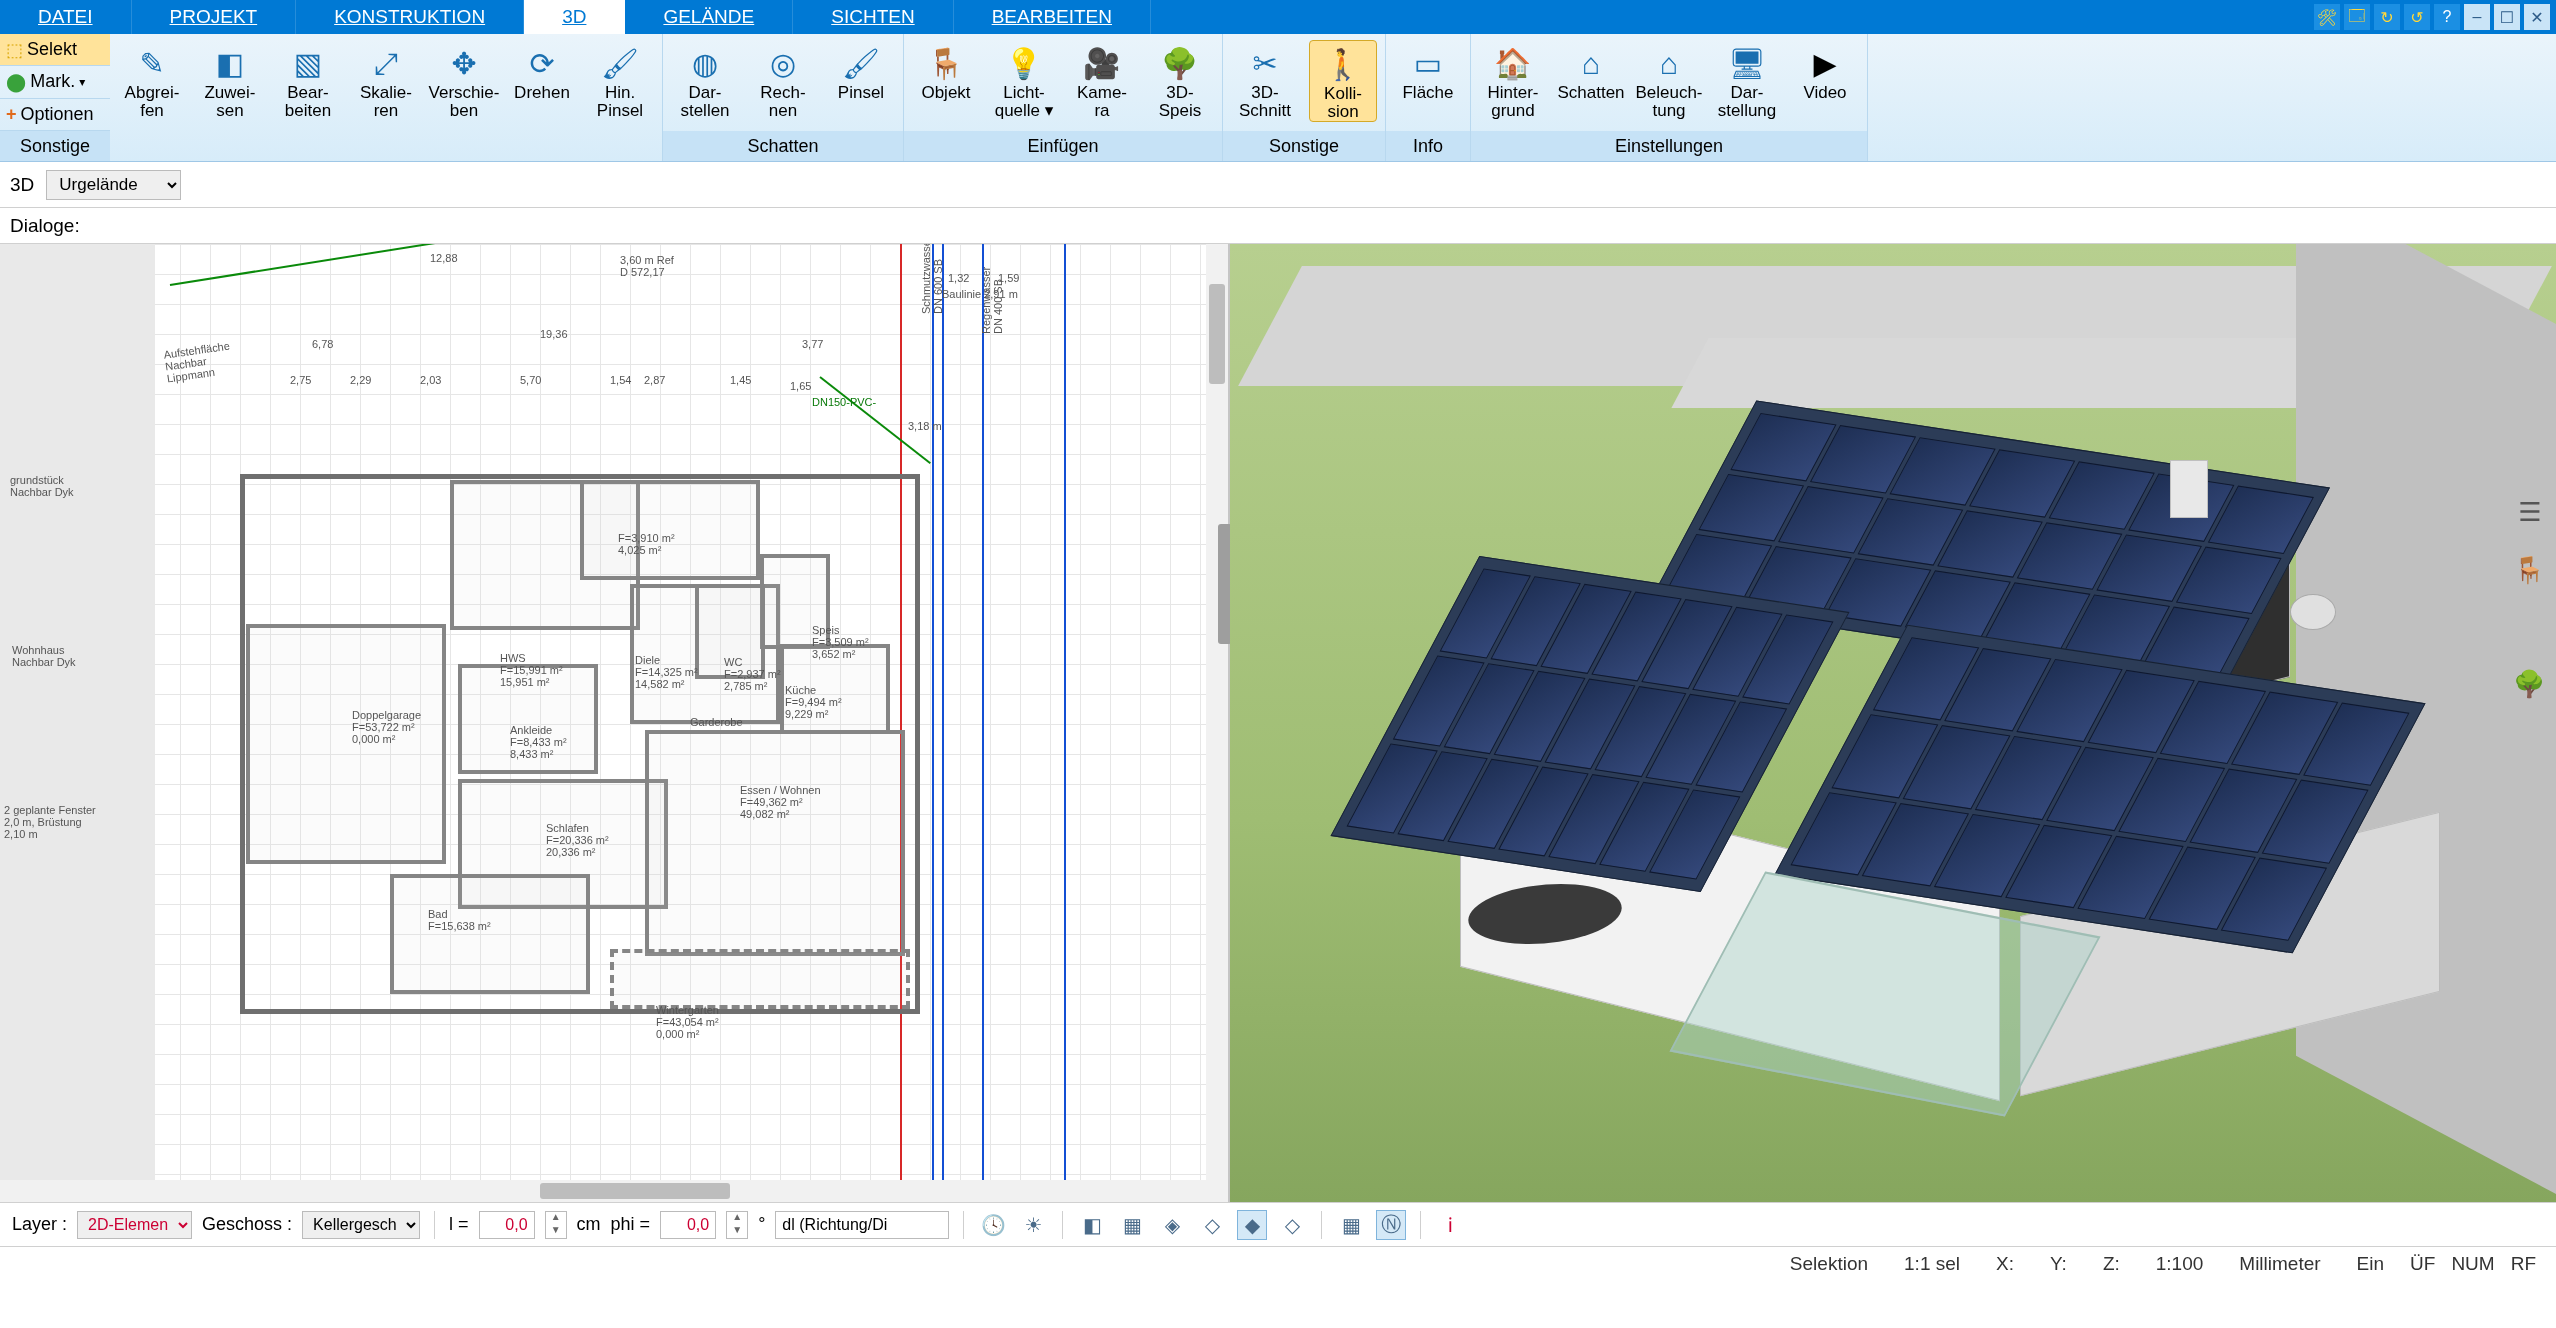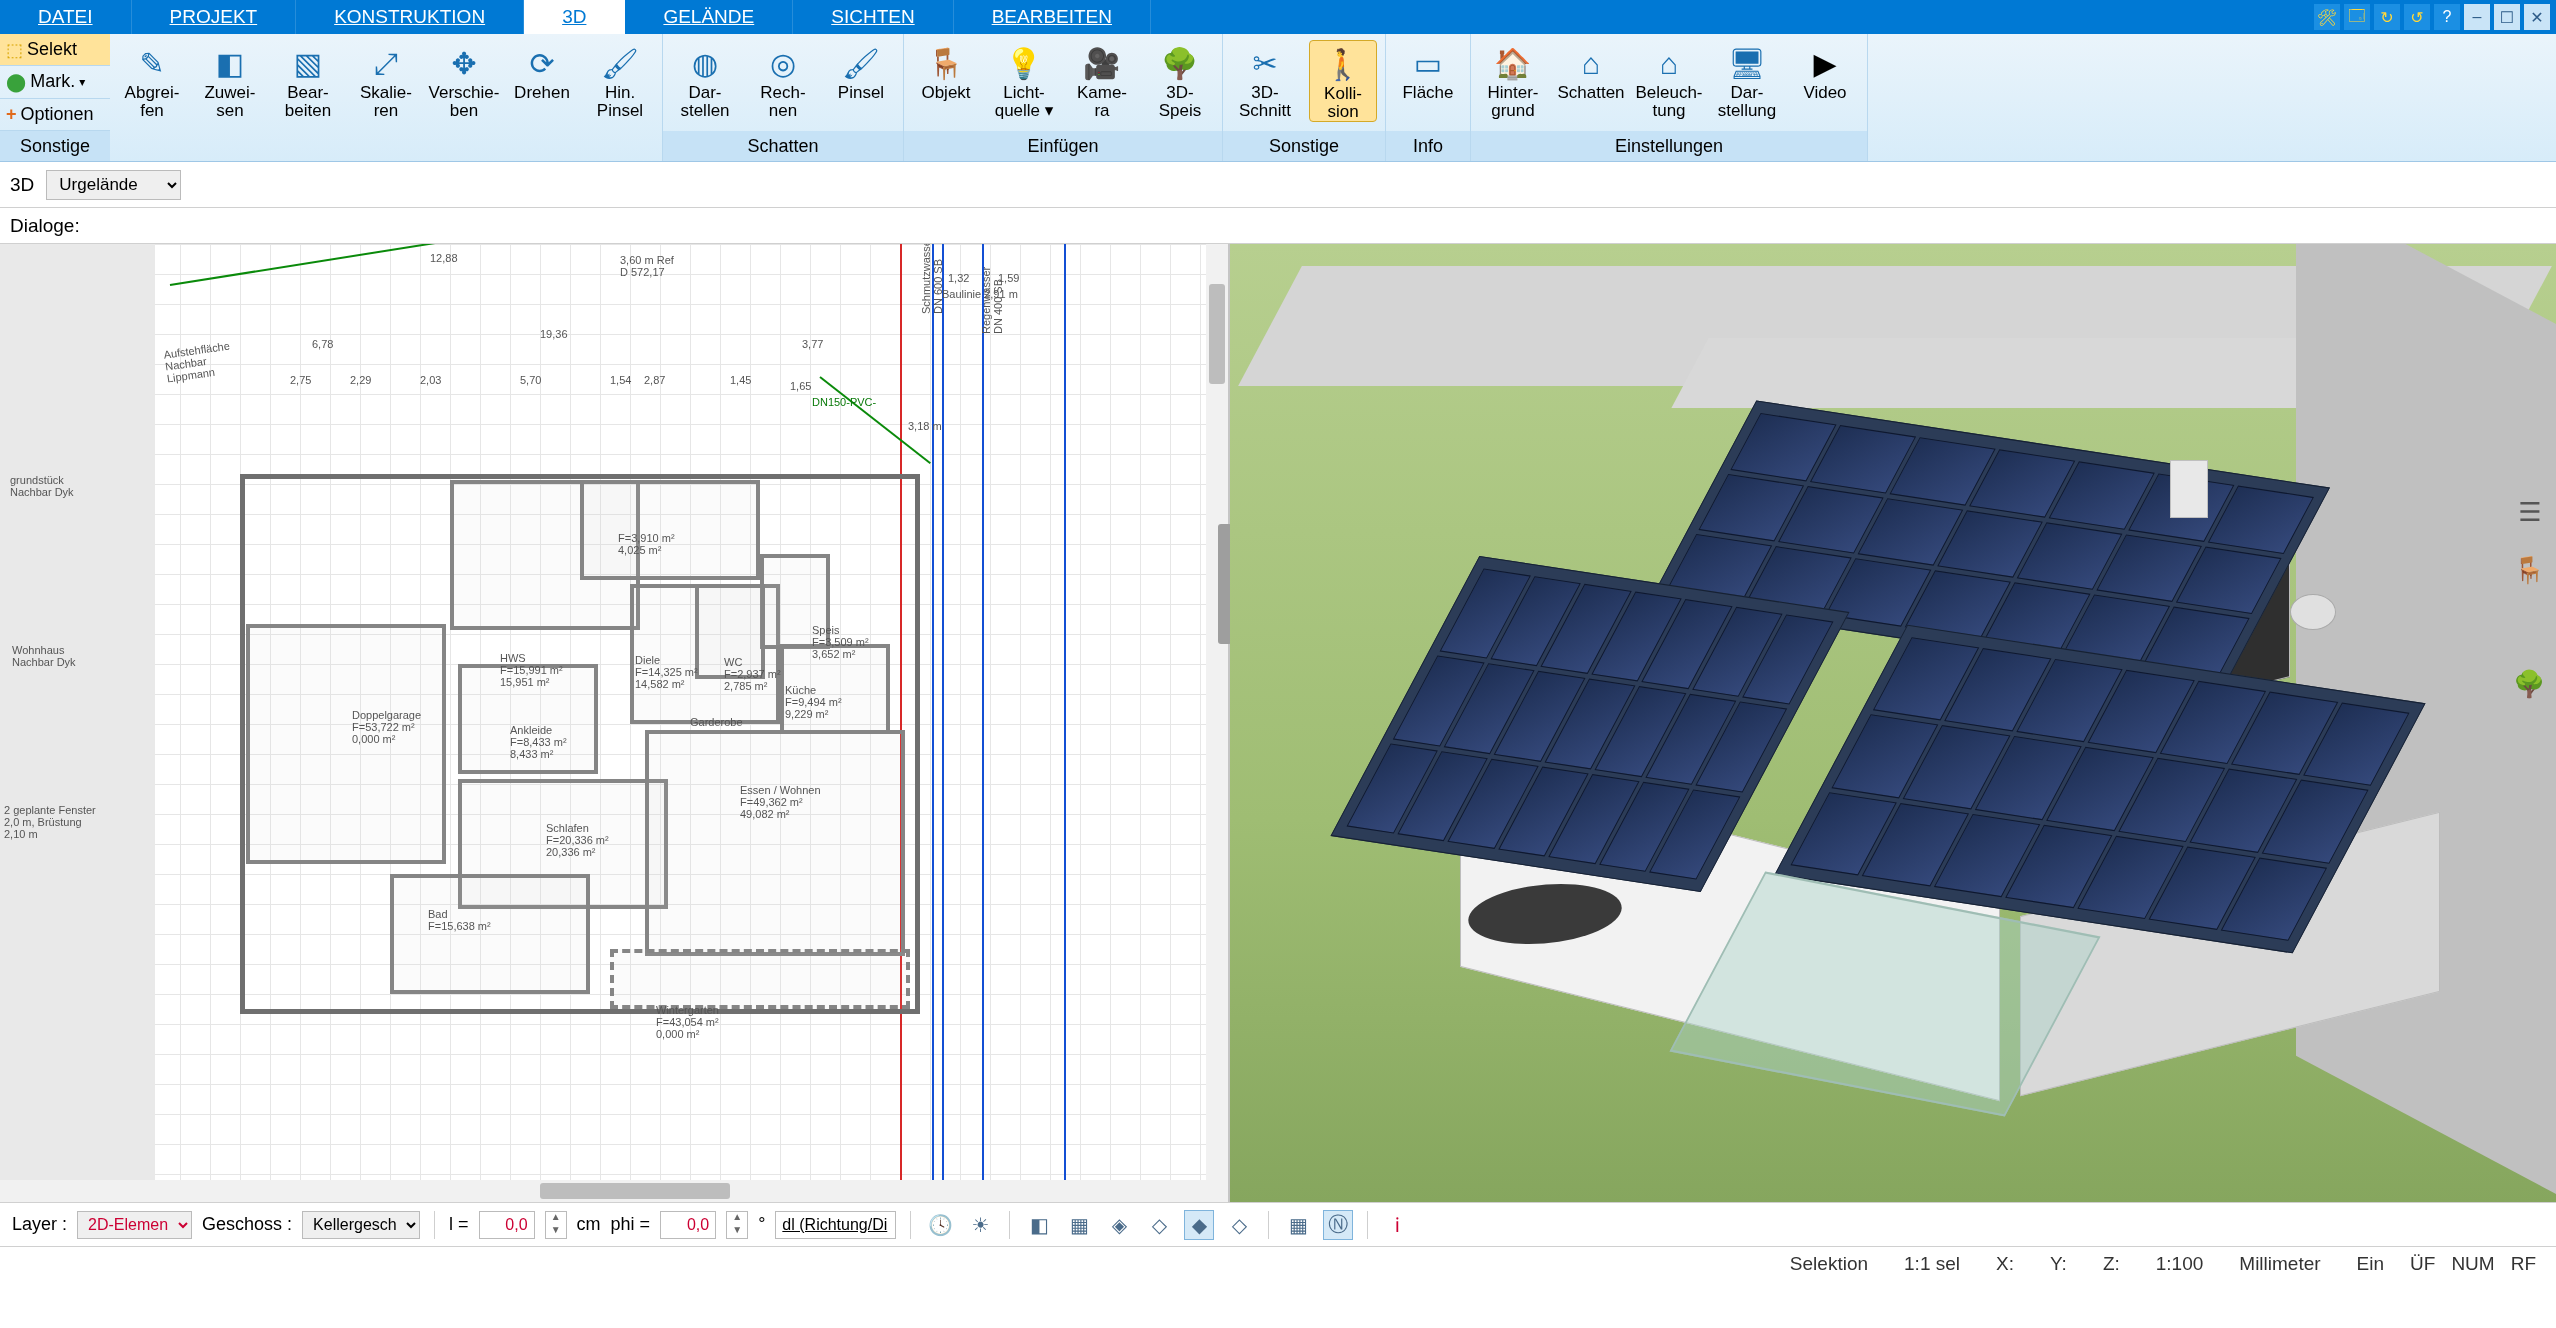--- a/index.html
+++ b/index.html
@@ -523,21 +523,21 @@
       <div>▼</div>
     </div>
   <span>cm</span>
   <span>phi =</span>
   <input class="num" value="0,0" style="">
   <div class="spin">
       <div>▲</div>
       <div>▼</div>
     </div>
   <span>°</span>
-  <input style="width: 121px; text-decoration: underline;" value="dl (Richtung/Di">
+  <input style="width: 174px;" value="dl (Richtung/Di">
   <div class="sep"></div>
   <div class="ico">🕓</div>
   <div class="ico">☀</div>
   <div class="sep"></div>
   <div class="ico">◧</div>
   <div class="ico">▦</div>
   <div class="ico">◈</div>
   <div class="ico">◇</div>
   <div class="ico active">◆</div>
   <div class="ico">◇</div>

